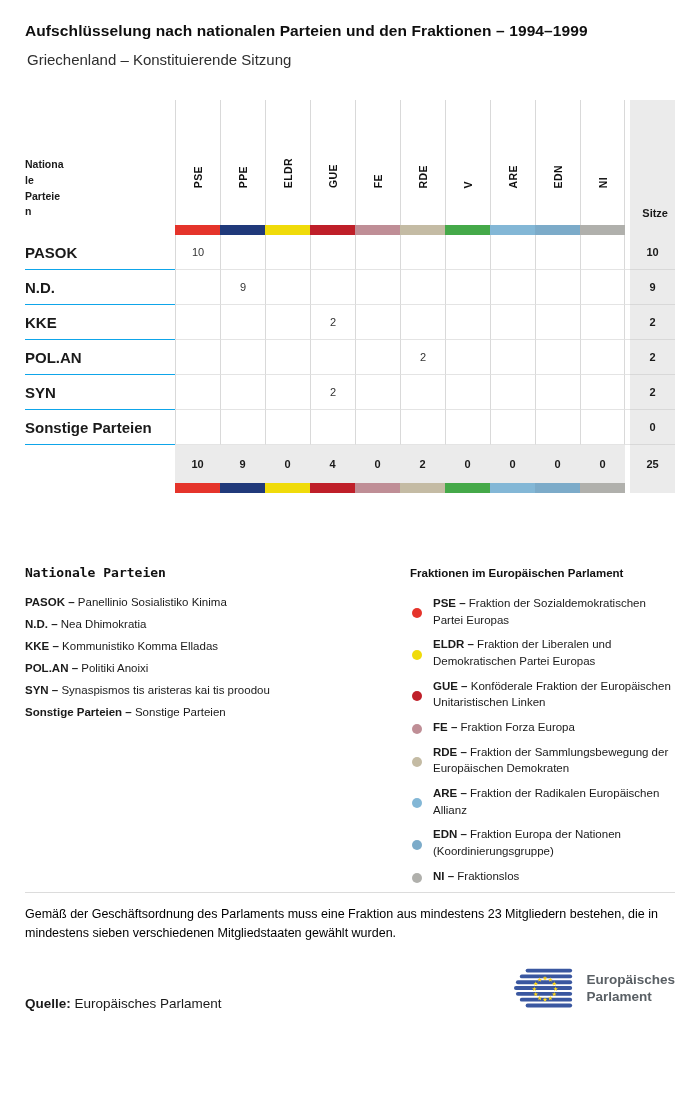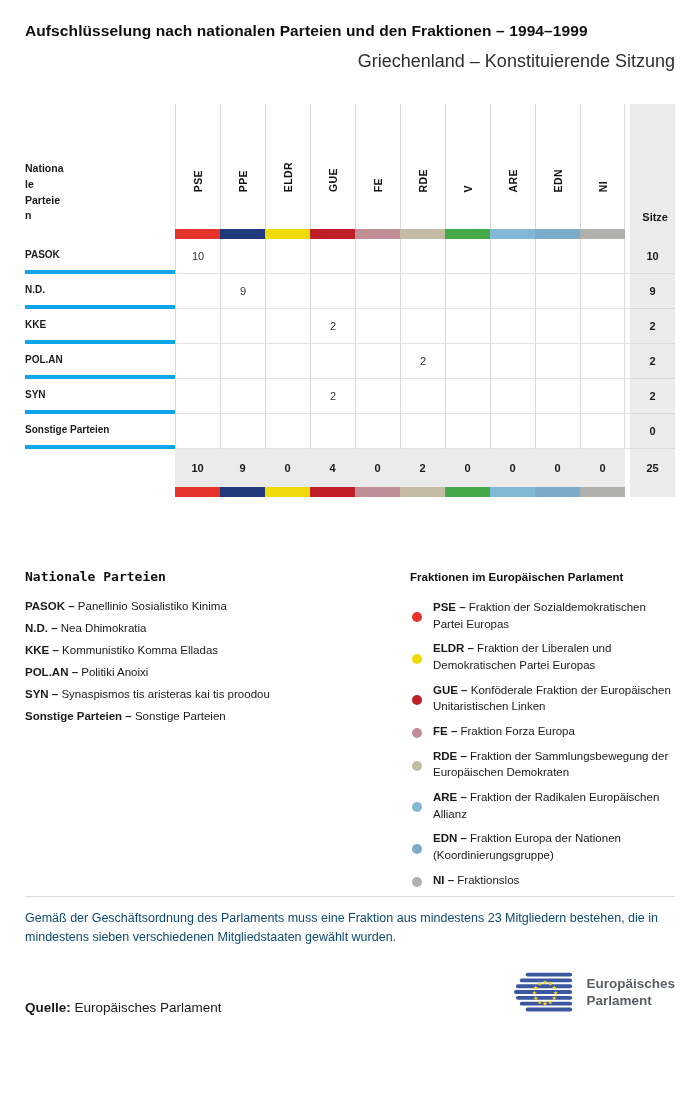--- a/index.html
+++ b/index.html
@@ -1,33 +1,33 @@
 <!DOCTYPE html>
 <html><head>
 <meta charset="utf-8">
 <style>
   html,body{margin:0;padding:0;background:#fff;}
   body{width:700px;height:1115px;font-family:"Liberation Sans",sans-serif;color:#1a1a1a;overflow:hidden;}
   .page{box-sizing:border-box;width:700px;height:820px;padding:18px 25px 16px;display:flex;flex-direction:column;}
 
   .title{font-size:15.5px;font-weight:700;color:#0f0f0f;margin:4px 0 0;letter-spacing:.1px;}
-  .subtitle{font-size:18px;font-weight:400;color:#2e2e2e;margin:11px 0 0 2px;text-align:right;}
+  .subtitle{font-size:15px;font-weight:400;color:#2e2e2e;margin:11px 0 0 2px;}
 
   
   .tg{display:grid;grid-template-columns:150px repeat(10,45px) 5px 45px;
       grid-template-rows:125px 10px repeat(6,35px) 38px 10px;margin-top:32px;}
   .c{box-sizing:border-box;min-width:0;}
   .corner{display:flex;align-items:flex-end;padding-bottom:5px;}
   .corner span{font-weight:700;font-size:10.5px;line-height:1.5;width:41px;overflow-wrap:break-word;word-break:break-word;}
   .gh{border-left:1px solid #d9d9d9;display:flex;align-items:flex-end;justify-content:center;padding-bottom:37px;}
   .gh span{writing-mode:vertical-rl;transform:rotate(180deg);font-size:10.5px;font-weight:700;letter-spacing:.4px;color:#111;}
   .gl{border-right:1px solid #d9d9d9;}
   .sh{background:#ebebeb;display:flex;align-items:flex-end;justify-content:flex-end;padding:0 7px 6px 0;font-size:11px;font-weight:700;}
   .sz{background:#ebebeb;}
-  .pl{display:flex;align-items:center;font-size:10px;font-weight:700;border-bottom:4px solid #0ea5e9;}
+  .pl{display:flex;align-items:center;font-size:15px;font-weight:700;border-bottom:1px solid #0ea5e9;}
   .v{display:flex;align-items:center;justify-content:center;font-size:11px;color:#333;
      border-left:1px solid #d9d9d9;border-bottom:1px solid #e4e4e4;}
   .vl{border-right:1px solid #d9d9d9;}
   .gapb{border-bottom:1px solid #e4e4e4;}
   .sv{background:#ebebeb;display:flex;align-items:center;justify-content:center;font-size:11px;font-weight:700;border-bottom:1px solid #d8d8d8;}
   .t,.ts{background:#ebebeb;display:flex;align-items:center;justify-content:center;font-size:11px;font-weight:700;}
 
   
   .legends{display:flex;margin-top:72px;}
   .leg-left{width:385px;}
@@ -37,21 +37,21 @@
   .pitem{font-size:11.5px;margin-bottom:10px;color:#1a1a1a;}
   .pitem b{font-weight:700;}
   .gitem{display:flex;align-items:center;margin-bottom:8px;}
   .dot{width:10px;height:10px;border-radius:50%;flex:0 0 10px;margin:3px 11px 0 2px;}
   .gtext{font-size:11.5px;line-height:1.45;color:#1a1a1a;}
   .gtext b{font-weight:700;}
 
   
   .foot{margin-top:auto;}
   .sep{border-top:1px solid #dcdcdc;}
-  .footnote{font-size:12.5px;line-height:1.5;color:#0c4a6e;margin:12px 0 0;}
+  .footnote{font-size:12.5px;line-height:1.5;color:#000000;margin:12px 0 0;}
   .bottom{display:flex;justify-content:space-between;align-items:flex-end;margin-top:24px;}
   .source{font-size:13.5px;color:#1a1a1a;}
   .source b{font-weight:700;}
   .logo{display:flex;align-items:center;}
   .logo svg{display:block;}
   .logotext{margin-left:10px;font-size:13.5px;font-weight:700;color:#5a6065;line-height:1.25;}
 </style>
 </head>
 <body>
 

